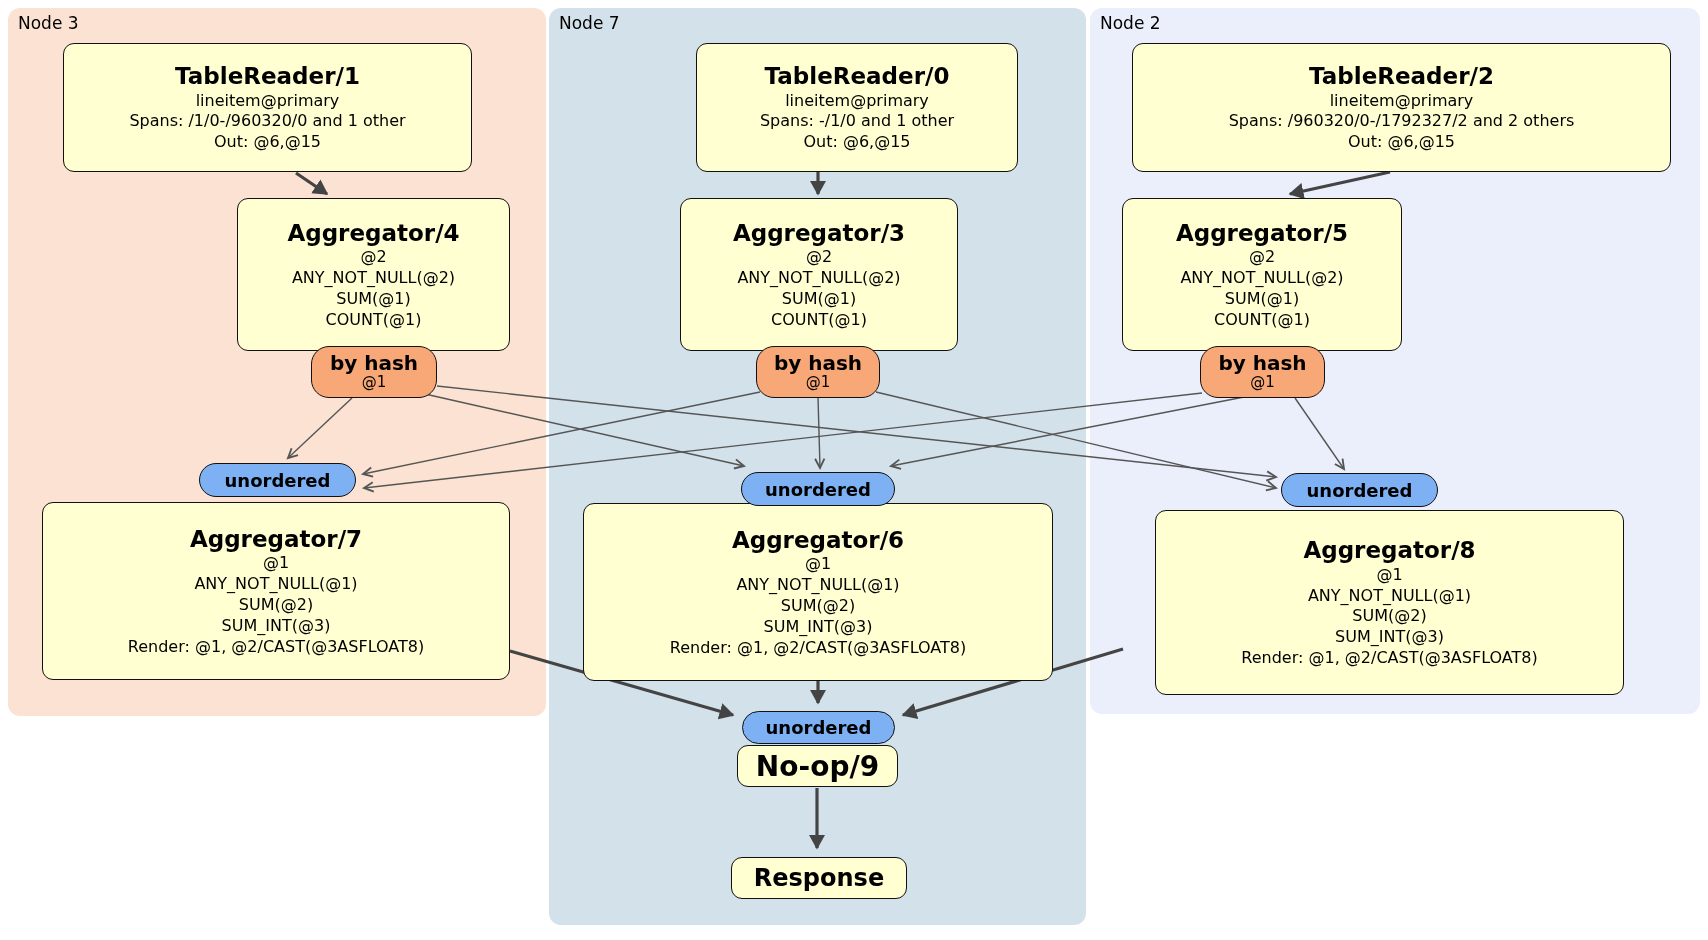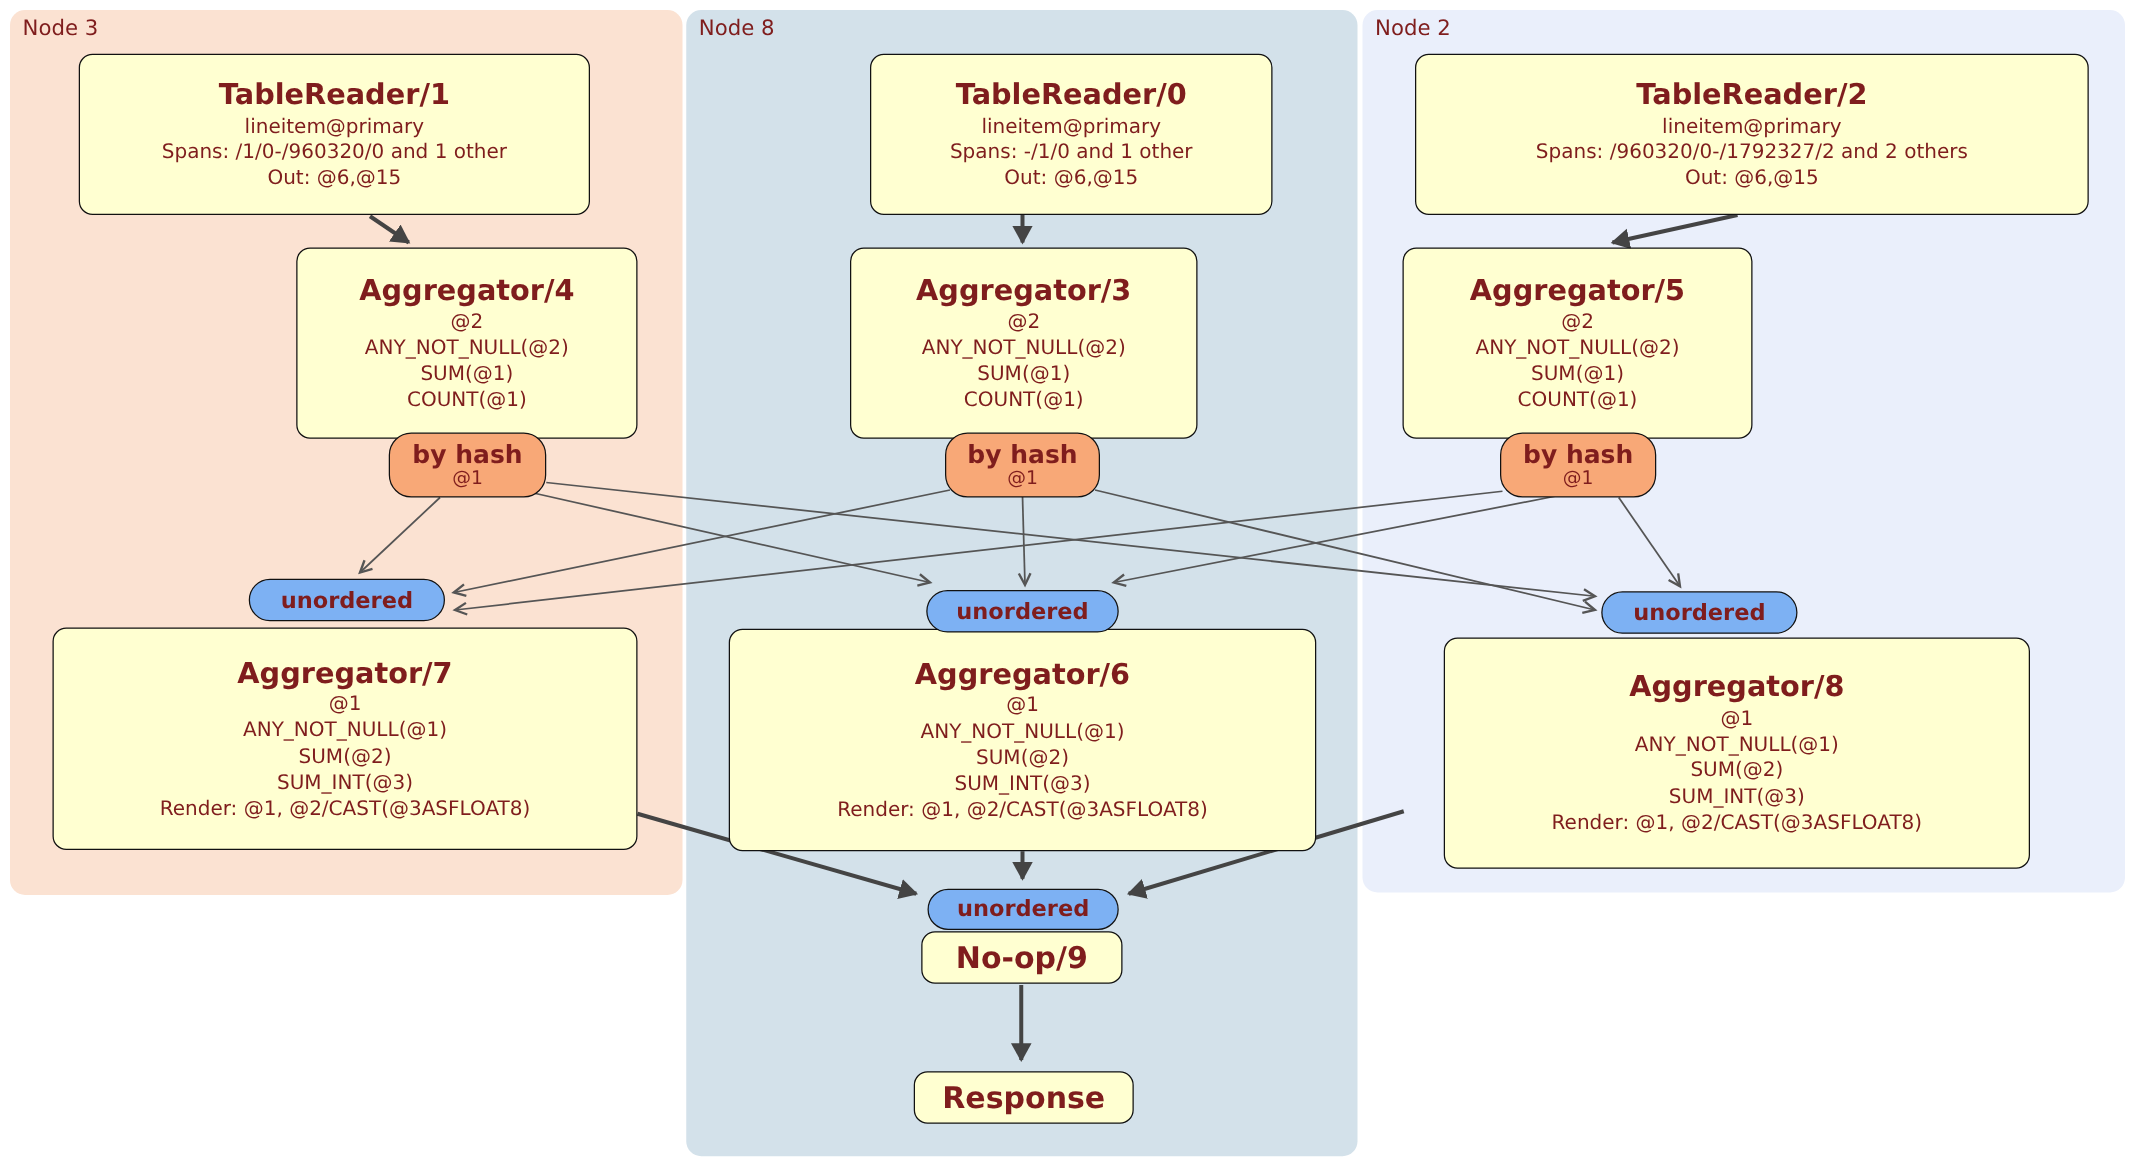--- a/index.html
+++ b/index.html
@@ -2,21 +2,21 @@
 <html style="--region-node3-bg: #fbe2d2; --region-node1-bg: #d3e1ea; --region-node2-bg: #eaeffb; --processor-bg: #ffffd1; --router-bg: #f8a877; --sync-bg: #7db1f3; --edge-thin: #555555; --edge-thick: #444444;"><head>
 <meta charset="utf-8">
 <style>
   html, body { margin: 0; padding: 0; background: #ffffff; }
   .canvas {
     position: relative;
     width: 1708px;
     height: 940px;
     background: #ffffff;
     font-family: "DejaVu Sans", "Liberation Sans", sans-serif;
-    color: #7f1d1d;
+    color: #000000;
     overflow: hidden;
   }
   .region {
     position: absolute;
     border-radius: 12px;
     z-index: 0;
   }
   .region-node3 { left: 8px;    top: 8px; width: 538px;  height: 708px; background: var(--region-node3-bg, #fbe2d2); }
   .region-node1 { left: 549px;  top: 8px; width: 537px;  height: 917px; background: var(--region-node1-bg, #d3e1ea); }
   .region-node2 { left: 1090px; top: 8px; width: 610px;  height: 706px; background: var(--region-node2-bg, #eaeffb); }
@@ -79,21 +79,21 @@
 </style>
 </head>
 <body>
 
 <div class="canvas">
 
   <div class="region region-node3">
     <div class="region-label">Node 3</div>
   </div>
   <div class="region region-node1">
-    <div class="region-label">Node 8</div>
+    <div class="region-label">Node 7</div>
   </div>
   <div class="region region-node2">
     <div class="region-label">Node 2</div>
   </div>
 
   <svg class="edges" width="1708" height="940" viewBox="0 0 1708 940">
     <defs>
       <marker id="arrow-thin" markerUnits="userSpaceOnUse" markerWidth="14" markerHeight="14" refX="9" refY="5" orient="auto" viewBox="0 0 12 10">
         <path d="M1,1 L9,5 L1,9" fill="none" stroke="#555555" stroke-width="1.6"></path>
       </marker>
@@ -211,19 +211,19 @@
     <div class="pline">ANY_NOT_NULL(@1)</div>
     <div class="pline">SUM(@2)</div>
     <div class="pline">SUM_INT(@3)</div>
     <div class="pline">Render: @1, @2/CAST(@3ASFLOAT8)</div>
   </div>
 
   <div class="sync" style="left:742px; top:711px; width:153px; height:33px;">
     <span>unordered</span>
   </div>
   <div class="pbox" style="left:737px; top:745px; width:161px; height:42px;">
-    <div class="ptitle" style="font-size:24px;">No-op/9</div>
+    <div class="ptitle" style="font-size:28px;">No-op/9</div>
   </div>
   <div class="pbox" style="left:731px; top:857px; width:176px; height:42px;">
     <div class="ptitle" style="font-size:24px;">Response</div>
   </div>
 
 </div>
 
 </body></html>

